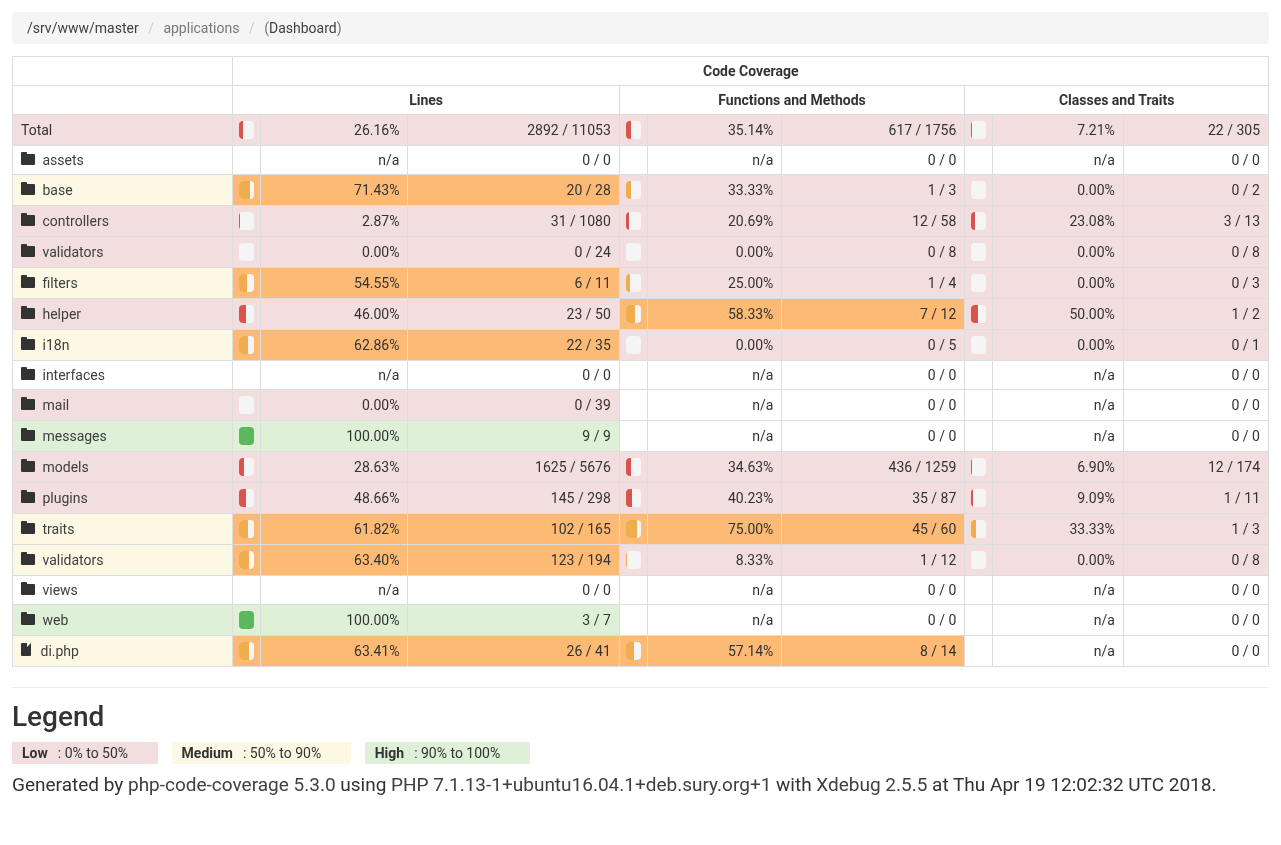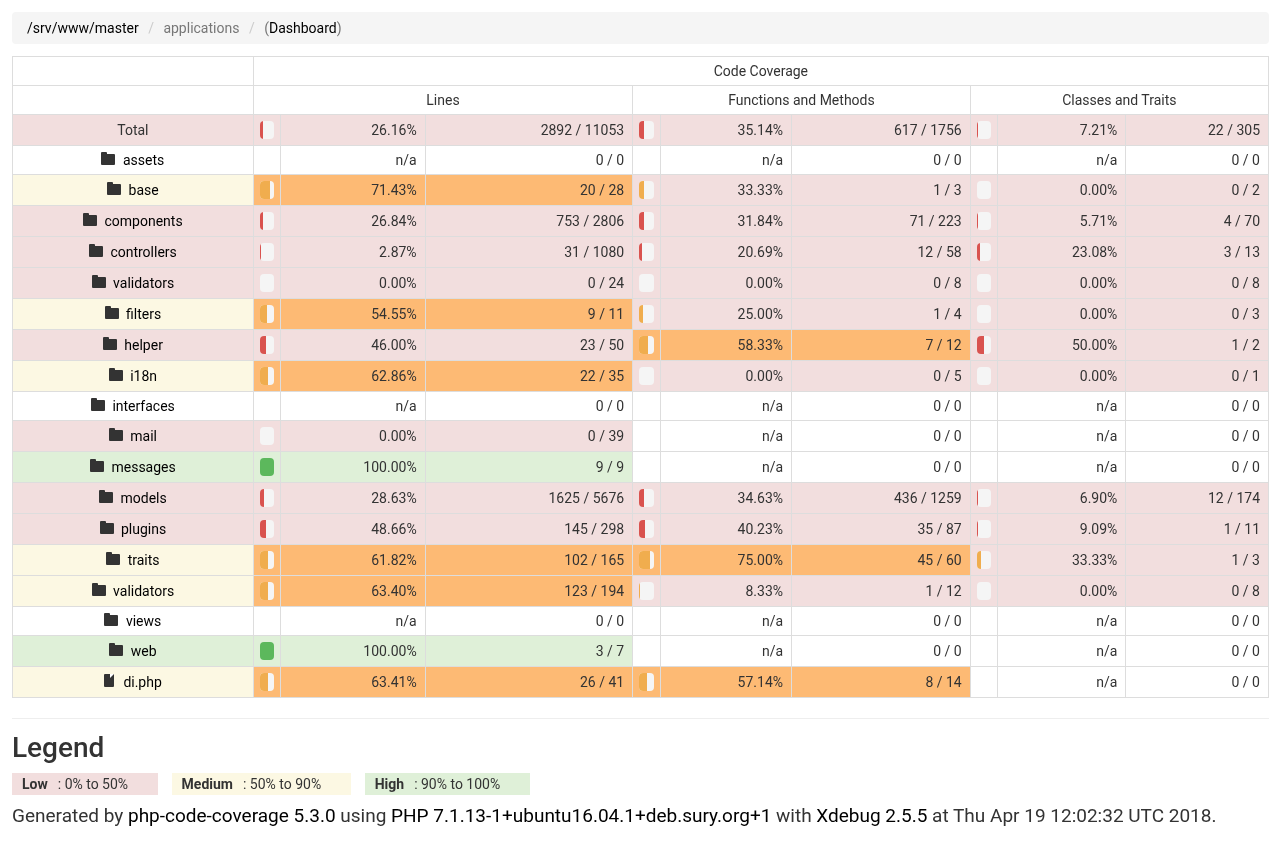--- a/index.html
+++ b/index.html
@@ -3,31 +3,31 @@
 <meta charset="utf-8">
 <style>
 *{margin:0;padding:0;box-sizing:border-box}
 body{font-family:-apple-system,BlinkMacSystemFont,"Segoe UI",Roboto,"Helvetica Neue",Arial,sans-serif;font-size:14px;color:#333;background:#fff}
 .breadcrumb{background:#f5f5f5;padding:8px 15px;border-radius:4px;margin:12px}
 .breadcrumb a{color:#337ab7;text-decoration:none}
 .breadcrumb .sep{color:#ccc;padding:0 6px}
 .breadcrumb .muted{color:#777}
 table{border-collapse:collapse;width:calc(100% - 24px);margin:0 12px}
 th,td{border:1px solid #ddd;padding:6px 8px;vertical-align:middle}
-th{font-weight:normal;background:#fff}
+th{font-weight:bold;background:#fff}
 th.hdr{text-align:center}
-td.name{text-align:center}
+td.name{text-align:left}
 td.pct,td.frac{text-align:right}
 td.bar{padding:6px}
 .fa-folder{display:inline-block;width:14px;height:11px;background:#333;position:relative;margin-right:4px;border-radius:0 1px 1px 1px}
 .fa-folder::before{content:"";position:absolute;top:-2px;left:0;width:6px;height:2px;background:#333;border-radius:1px 1px 0 0}
 .fa-file{display:inline-block;width:10px;height:13px;background:#333;position:relative;margin-right:6px;border-radius:1px}
 .fa-file::before{content:"";position:absolute;top:0;right:0;width:4px;height:4px;background:#fff}
 .fa-file::after{content:"";position:absolute;top:0;right:0;border-style:solid;border-width:0 0 4px 4px;border-color:transparent transparent #333 transparent}
-a.link{color:#000000;text-decoration:none}
+a.link{color:#404040;text-decoration:none}
 .progress{background:#f5f5f5;border-radius:4px;height:18px;overflow:hidden;width:100%}
 .progress .fill{height:100%}
 .lvl-low .fill{background:#d9534f}
 .lvl-med .fill{background:#f0ad4e}
 .lvl-high .fill{background:#5cb85c}
 tr.lvl-low td.shade{background:#f2dede}
 tr.lvl-med td.shade{background:#fcf8e3}
 tr.lvl-high td.shade{background:#dff0d8}
 td.cell-low{background:#f2dede}
 td.cell-med{background:#fdba74}
@@ -120,44 +120,20 @@
         <td class="frac cell-low">1 / 3</td>
         <td class="bar cell-low">
           <div class="progress lvl-low">
             <div class="fill" style="width:0%"></div>
           </div>
         </td>
         <td class="pct cell-low">0.00%</td>
         <td class="frac cell-low">0 / 2</td>
       </tr>
       <tr class="lvl-low">
-        <td class="name shade"><span class="fa-folder"></span> <a class="link">components</a></td>
-        <td class="bar cell-low">
-          <div class="progress lvl-low">
-            <div class="fill" style="width:26.84%"></div>
-          </div>
-        </td>
-        <td class="pct cell-low">26.84%</td>
-        <td class="frac cell-low">753 / 2806</td>
-        <td class="bar cell-low">
-          <div class="progress lvl-low">
-            <div class="fill" style="width:31.84%"></div>
-          </div>
-        </td>
-        <td class="pct cell-low">31.84%</td>
-        <td class="frac cell-low">71 / 223</td>
-        <td class="bar cell-low">
-          <div class="progress lvl-low">
-            <div class="fill" style="width:5.71%"></div>
-          </div>
-        </td>
-        <td class="pct cell-low">5.71%</td>
-        <td class="frac cell-low">4 / 70</td>
-      </tr>
-      <tr class="lvl-low">
         <td class="name shade"><span class="fa-folder"></span> <a class="link">controllers</a></td>
         <td class="bar cell-low">
           <div class="progress lvl-low">
             <div class="fill" style="width:2.87%"></div>
           </div>
         </td>
         <td class="pct cell-low">2.87%</td>
         <td class="frac cell-low">31 / 1080</td>
         <td class="bar cell-low">
           <div class="progress lvl-low">
@@ -199,21 +175,21 @@
         <td class="frac cell-low">0 / 8</td>
       </tr>
       <tr class="lvl-med">
         <td class="name shade"><span class="fa-folder"></span> <a class="link">filters</a></td>
         <td class="bar cell-med">
           <div class="progress lvl-med">
             <div class="fill" style="width:54.55%"></div>
           </div>
         </td>
         <td class="pct cell-med">54.55%</td>
-        <td class="frac cell-med">9 / 11</td>
+        <td class="frac cell-med">6 / 11</td>
         <td class="bar cell-low">
           <div class="progress lvl-low">
             <div class="fill" style="width:25%"></div>
           </div>
         </td>
         <td class="pct cell-low">25.00%</td>
         <td class="frac cell-low">1 / 4</td>
         <td class="bar cell-low">
           <div class="progress lvl-low">
             <div class="fill" style="width:0%"></div>

